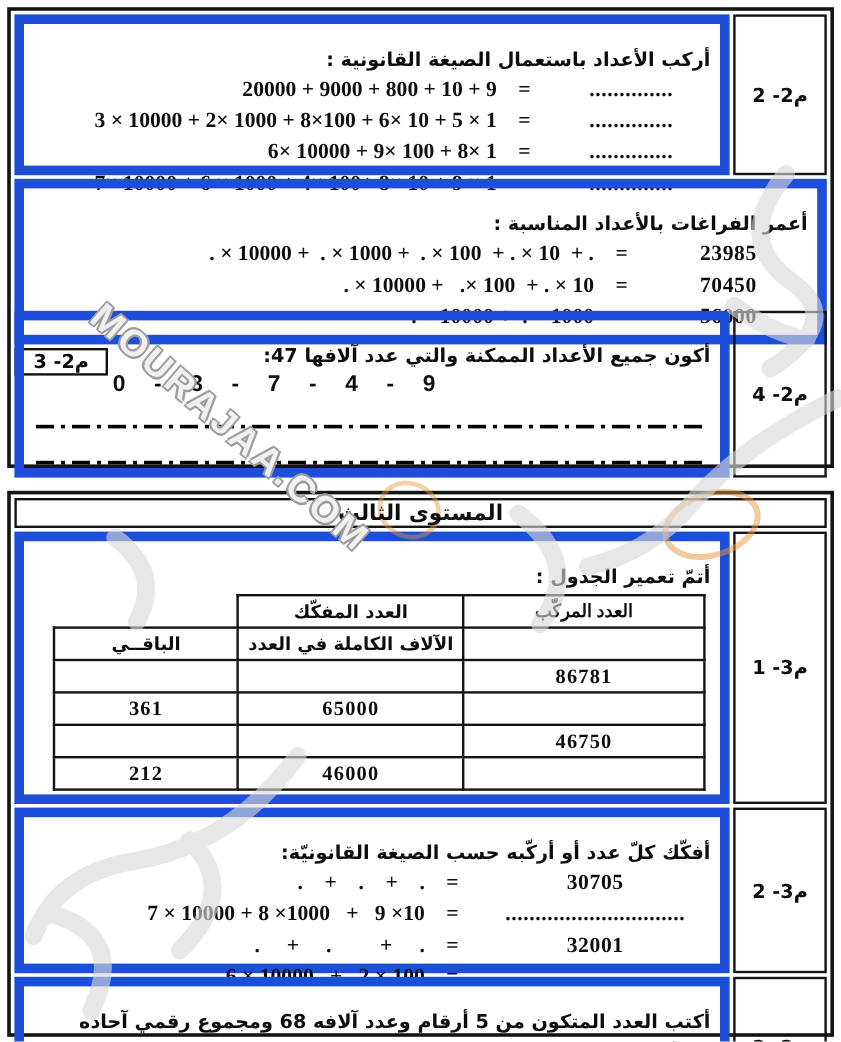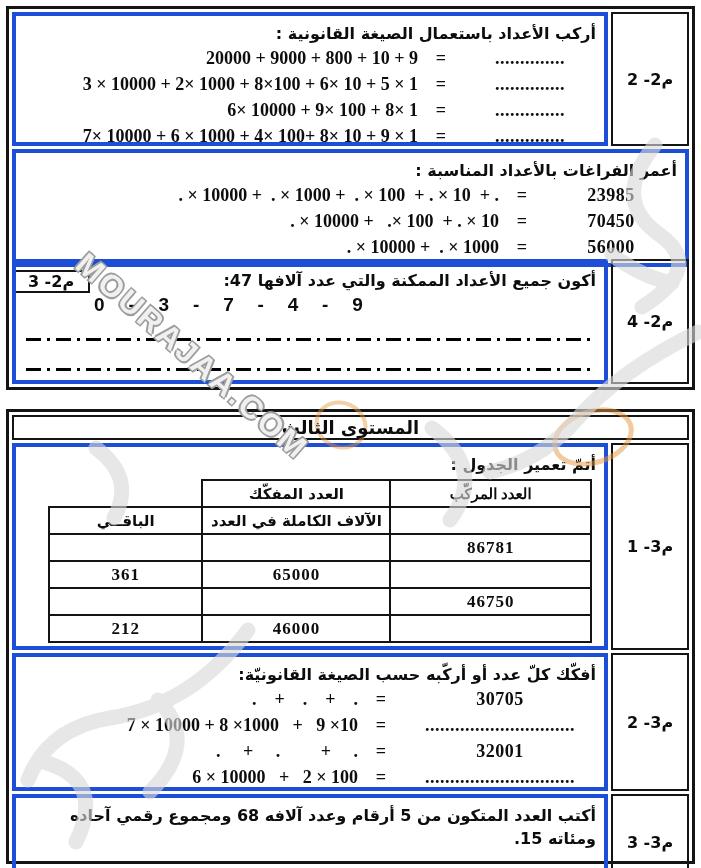--- a/index.html
+++ b/index.html
@@ -11,21 +11,21 @@
   
   .block{
     position:absolute;left:6px;width:689px;
     border:3px solid #141414;padding:3px;box-sizing:border-box;
     display:flex;flex-direction:column;gap:3px;background:transparent;
   }
   .block1{top:6px;height:384px;}
   .block2{top:409px;height:455px;}
   .sec{display:flex;gap:3px;}
   .sec .content{
-    flex:1;border:4px solid #1d4ed8;padding:6px 8px 3px 6px;
+    flex:1;border:8px solid #1d4ed8;padding:18px 8px 3px 6px;
     box-sizing:border-box;background:transparent;
   }
   .sec .label{
     width:78px;border:2px solid #141414;box-sizing:border-box;
     display:flex;align-items:center;justify-content:center;
     font-weight:bold;font-size:16px;direction:rtl;
   }
   
   .sect{
     direction:rtl;text-align:right;font-weight:bold;

